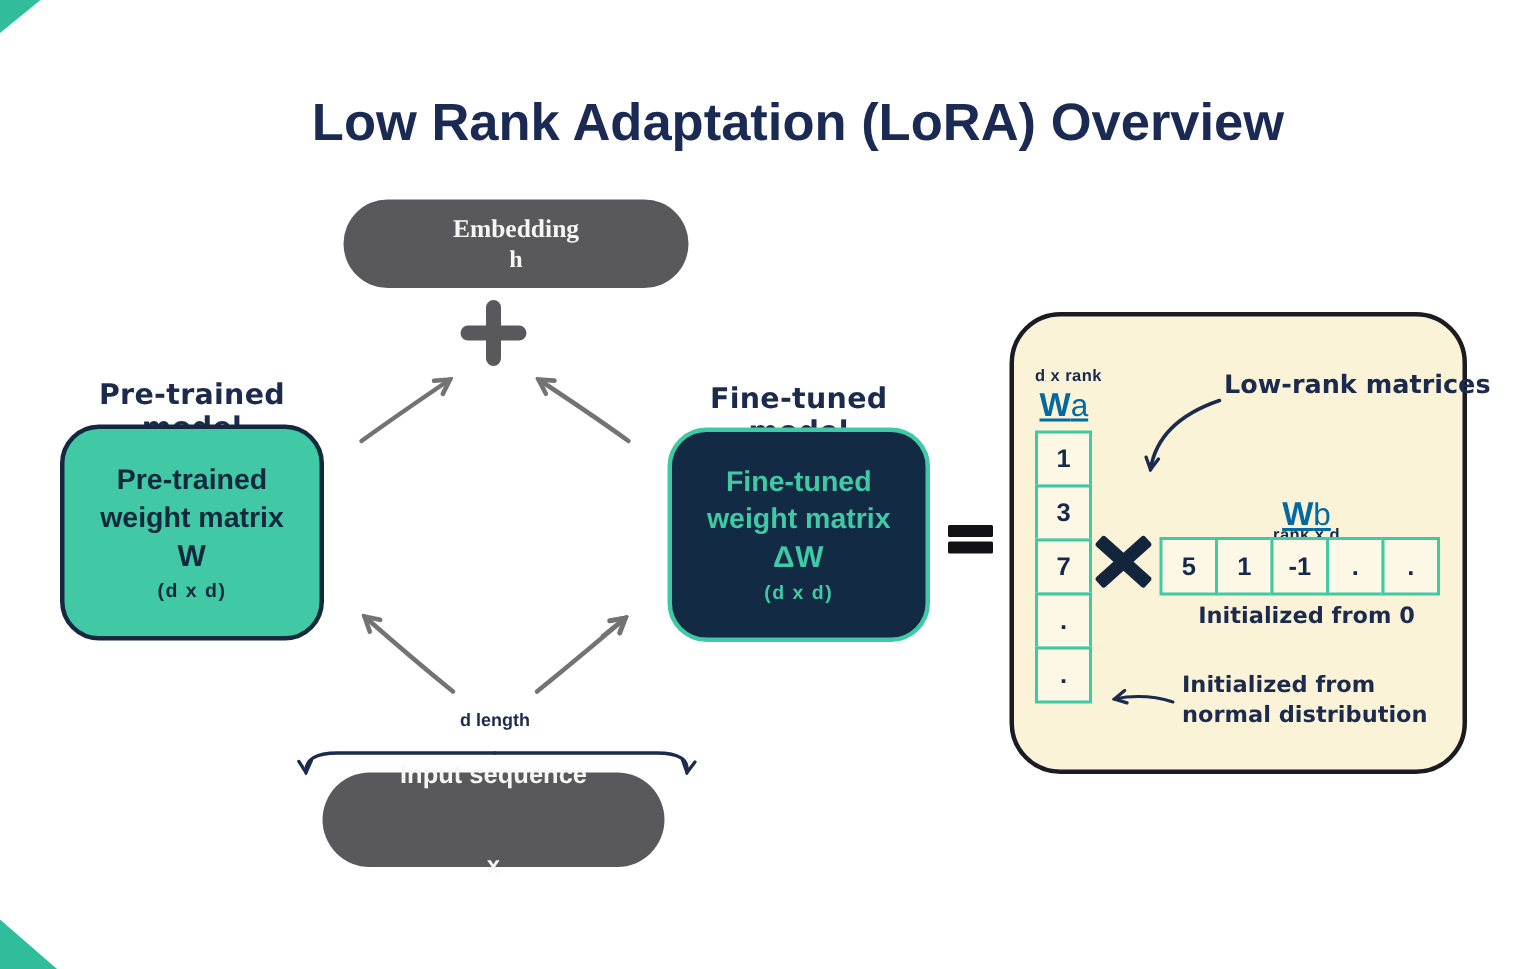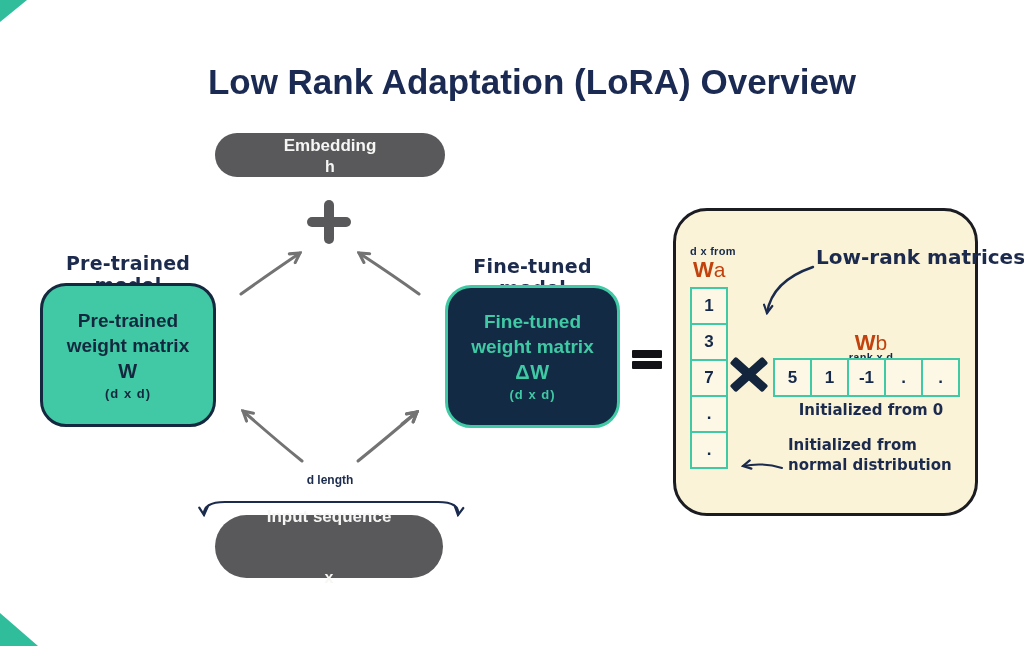--- a/index.html
+++ b/index.html
@@ -14,21 +14,21 @@
 
   
   .title { position: absolute; left: 0; top: 62px; width: 1024px; text-align: center;
            font-size: 35px; font-weight: 800; color: #1a2a52; letter-spacing: 0px; padding-left: 40px; }
 
   
   .pill { position: absolute; background: #59595b; border-radius: 32px; color: #f6f6f4;
           display: flex; flex-direction: column; align-items: center; justify-content: center; }
   .pill .l1 { font-size: 17px; font-weight: 700; line-height: 22px; }
   .pill .l2 { font-size: 16px; font-weight: 700; line-height: 19px; }
-  .pill.embedding { left: 215px; top: 133px; width: 230px; height: 44px; }
+  .pill.embedding { left: 229px; top: 133px; width: 230px; height: 59px; font-family: Liberation Serif, serif; }
   .pill.input { left: 215px; top: 515px; width: 228px; height: 63px; gap: 40px; }
 
   
   .plus { position: absolute; left: 307px; top: 200px; width: 44px; height: 44px; }
   .plus .h { position: absolute; left: 0; top: 17px; width: 44px; height: 10px; background: #59595b; border-radius: 5px; }
   .plus .v { position: absolute; left: 17px; top: 0; width: 10px; height: 44px; background: #59595b; border-radius: 5px; }
 
   
   .hand { font-family: "DejaVu Sans", sans-serif; color: #1c2b4d; font-weight: 600; }
   .caption { position: absolute; text-align: center; font-size: 19px; letter-spacing: 0.2px; }
@@ -52,21 +52,21 @@
   .equals .ebar + .ebar { margin-top: 3px; }
 
   
   .dlength { position: absolute; left: 255px; top: 473px; width: 150px; text-align: center;
              font-size: 12px; font-weight: 700; color: #1b2b4d; }
 
   
   .panel { position: absolute; left: 673px; top: 208px; width: 305px; height: 308px;
            background: #faf3d8; border: 3px solid #1b1b22; border-radius: 34px; }
   .panel .dims { position: absolute; font-size: 11px; font-weight: 700; color: #16294a; letter-spacing: 0.3px; }
-  .panel .mname { position: absolute; font-size: 21px; color: #c2410c; }
+  .panel .mname { position: absolute; font-size: 21px; color: #0369a1; text-decoration: underline; }
   .panel .mname b { font-weight: 800; font-size: 22px; }
   .wa-dims { left: 14px; top: 34px; }
   .wa-name { left: 17px; top: 46px; }
   .wb-dims { left: 97px; top: 107px; width: 196px; text-align: center; margin-top: 33px; }
   .wb-name { left: 97px; top: 119px; width: 196px; text-align: center; }
 
   .colvec { position: absolute; left: 14px; top: 76px; width: 38px; }
   .colvec .cell { width: 38px; height: 38px; margin-top: -2px; }
   .colvec .cell:first-child { margin-top: 0; }
   .rowvec { position: absolute; left: 97px; top: 147px; display: flex; }
@@ -78,23 +78,23 @@
 
   
   .times { position: absolute; left: 54px; top: 146px; width: 38px; height: 36px; }
   .times span { position: absolute; left: -3px; top: 13px; width: 44px; height: 9px;
                 background: #13253c; border-radius: 2px; }
   .times span:first-child { transform: rotate(42deg); }
   .times span:last-child  { transform: rotate(-42deg); }
 
   
   .ann { position: absolute; font-size: 15px; line-height: 20px; }
-  .ann.low-rank    { left: 140px; top: 36px; font-size: 20px; white-space: nowrap; }
+  .ann.low-rank    { left: 140px; top: 36px; font-size: 17px; white-space: nowrap; }
   .ann.init-zero   { left: 97px;  top: 189px; width: 196px; text-align: center; }
-  .ann.init-normal { left: 112px; top: 224px; }
+  .ann.init-normal { left: 112px; top: 235px; }
 
   
   svg.arrows { position: absolute; left: 0; top: 0; pointer-events: none; z-index: 5; }
 </style>
 </head>
 <body>
 
 <div class="canvas">
 
   <div class="corner tl"></div>
@@ -133,21 +133,21 @@
       <span class="ebar"></span>
   </div>
 
   <div class="dlength">d length</div>
   <div class="pill input">
     <div class="l1">Input sequence</div>
     <div class="l2">x</div>
   </div>
 
   <div class="panel">
-    <div class="dims wa-dims">d x from</div>
+    <div class="dims wa-dims">d x rank</div>
     <div class="mname wa-name"><b>W</b><span>a</span></div>
 
     <div class="colvec">
       <div class="cell">1</div>
       <div class="cell">3</div>
       <div class="cell">7</div>
       <div class="cell">.</div>
       <div class="cell">.</div>
     </div>
 

